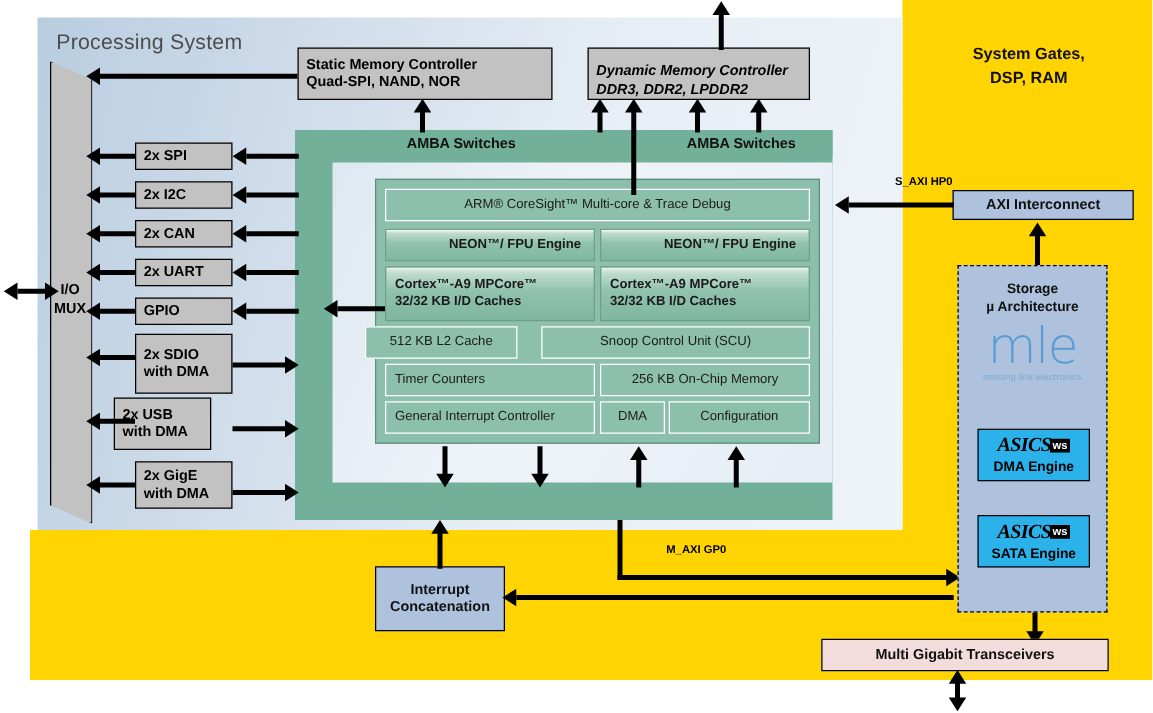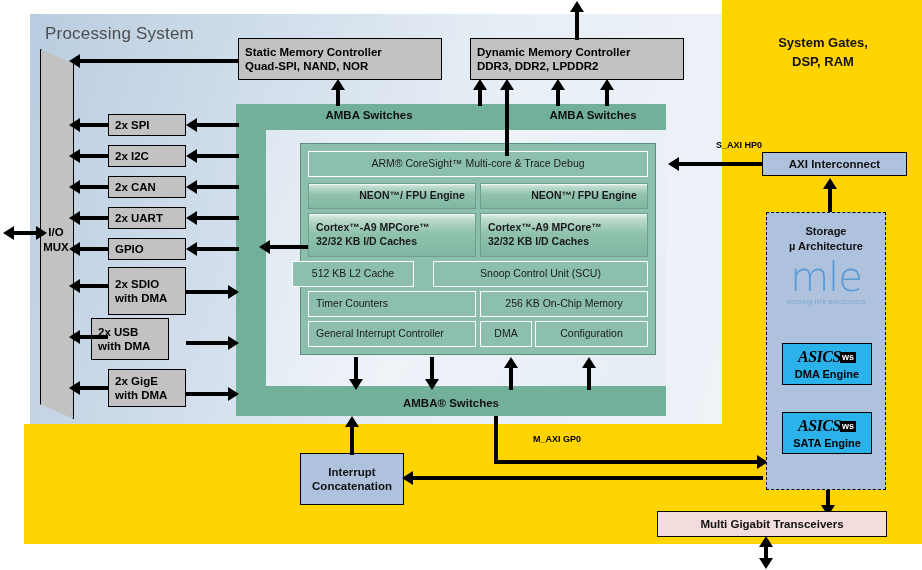--- a/index.html
+++ b/index.html
@@ -99,21 +99,20 @@
     <span class="s">DSP, RAM</span>
   </div>
 
   <div class="amba-frame" style="left:236px;top:104px;width:430px;height:312px;"></div>
   <div class="amba-inner" style="left:266px;top:130px;width:400px;height:256px;"></div>
 
   <div class="box teal-band" style="left:236px;top:104px;width:266px;height:22px;">AMBA Switches</div>
 
   <div class="box teal-band" style="left:520px;top:104px;width:146px;height:22px;">AMBA Switches</div>
 
-  <div class="box teal-band" style="left:236px;top:390px;width:430px;height:26px;">AMBA® Switches</div>
 
   <div class="core-outer" style="left:300px;top:143px;width:356px;height:212px;"></div>
 
   <div class="core-cell cell-flat" style="left:308px;top:151px;width:340px;height:26px;">ARM® CoreSight™ Multi-core &amp; Trace Debug</div>
 
   <div class="core-cell cell-grad bold" style="left:308px;top:183px;width:168px;height:26px;">NEON™/ FPU Engine</div>
   <div class="core-cell cell-grad bold" style="left:480px;top:183px;width:168px;height:26px;">NEON™/ FPU Engine</div>
 
   <div class="core-cell cell-grad cell-left bold" style="left:308px;top:213px;width:168px;height:44px;flex-direction:column;align-items:flex-start;justify-content:center;">
     <span>Cortex™-A9 MPCore™</span>
@@ -132,21 +131,21 @@
 
   <div class="core-cell cell-flat cell-left" style="left:308px;top:321px;width:168px;height:26px;">General Interrupt Controller</div>
   <div class="core-cell cell-flat" style="left:480px;top:321px;width:52px;height:26px;">DMA</div>
   <div class="core-cell cell-flat" style="left:535px;top:321px;width:113px;height:26px;">Configuration</div>
 
   <div class="box gray gray-l" style="left:238px;top:38px;width:204px;height:42px;flex-direction:column;align-items:flex-start;justify-content:center;">
     <span>Static Memory Controller</span>
     <span>Quad-SPI, NAND, NOR</span>
   </div>
 
-  <div class="box gray gray-l" style="left:470px;top:38px;width:214px;height:42px;flex-direction:column;align-items:flex-start;justify-content:center;">
+  <div class="box gray gray-l" style="left:470px;top:38px;width:178px;height:42px;flex-direction:column;align-items:flex-start;justify-content:flex-end;font-style:italic;">
     <span>Dynamic Memory Controller</span>
     <span>DDR3, DDR2, LPDDR2</span>
   </div>
 
   <div class="iomux" style="left:40px;top:49px;width:32px;height:368px;"></div>
   <div class="iomux-txt" style="left:40px;top:225px;width:32px;">
     <div>I/O</div>
     <div>MUX</div>
   </div>
 

